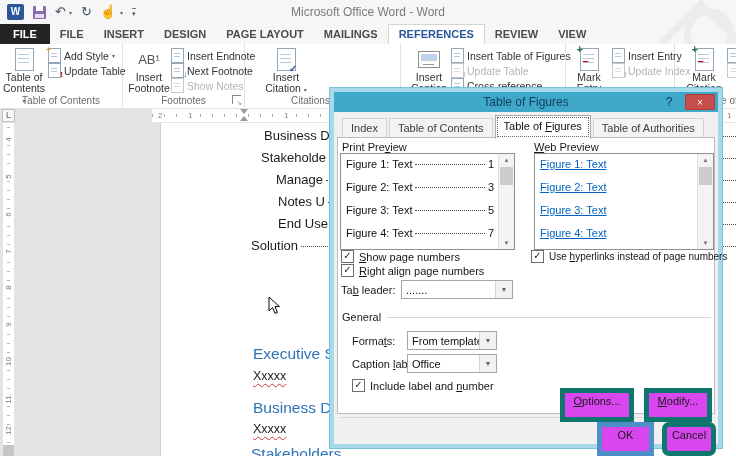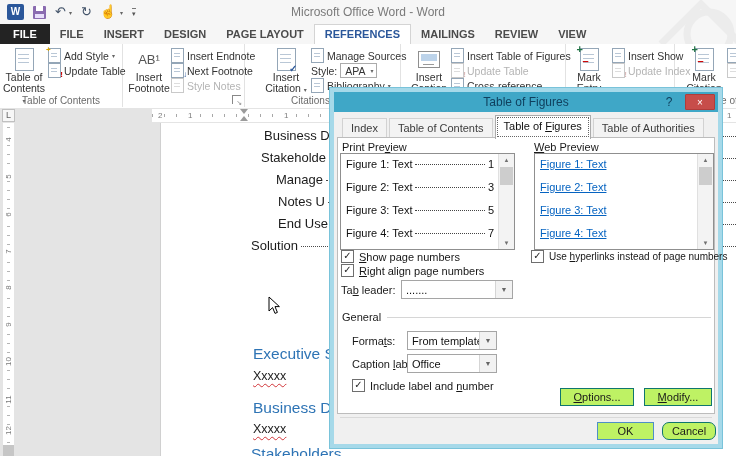--- a/index.html
+++ b/index.html
@@ -102,22 +102,22 @@
   .sb .thumb{position:absolute;left:1px;right:1px;top:13px;height:18px;background:#cdcdcd;}
   .cb{position:absolute;display:flex;align-items:center;gap:5px;font-size:11px;color:#161616;white-space:nowrap;}
   .cb .box{width:11px;height:11px;border:1px solid #6e6e6e;background:#fff;color:#1f1f1f;font-size:10px;
            line-height:10px;text-align:center;flex:none;}
   .combo{position:absolute;background:#fff;border:1px solid #a5a5a5;display:flex;align-items:center;box-sizing:border-box;height:19px;}
   .combo .val{flex:1;padding:0 4px;font-size:11px;color:#111;overflow:hidden;white-space:nowrap;}
   .combo .chev{width:16px;align-self:stretch;display:flex;align-items:center;justify-content:center;
                border-left:1px solid #d5d5d5;background:#f2f2f2;color:#666;font-size:7px;}
   .genhdr{position:absolute;display:flex;align-items:center;font-size:11px;color:#1a1a1a;}
   .genhdr .line{height:1px;background:#d6d6d6;margin-left:6px;}
-  .wbtn{position:absolute;background:#bef264;border:1px solid #0f766e;box-sizing:border-box;text-align:center;
-        font-size:11px;color:#1a1a1a;line-height:17px;height:18px;}
+  .wbtn{position:absolute;background:#d946ef;border:5px solid #0f766e;box-sizing:border-box;text-align:center;
+        font-size:11px;color:#1a1a1a;line-height:17px;height:34px;}
   .wbtn.default{border-color:#4e8fc7;}
   .ddiv{position:absolute;left:6px;right:6px;top:325px;height:1px;background:#d9d9d9;}
   u{text-decoration:underline;}
 </style>
 </head>
 <body>
 
 <div id="app">
 
   <div class="chrome">
@@ -137,22 +137,22 @@
         <span class="qat-more">▾</span>
       </div>
       <span class="wtitle">Microsoft Office Word - Word</span>
     </div>
     <div class="tabrow">
       <span class="rtab file">FILE</span>
       <span class="rtab">FILE</span>
       <span class="rtab">INSERT</span>
       <span class="rtab">DESIGN</span>
       <span class="rtab">PAGE LAYOUT</span>
+      <span class="rtab">MAILINGS</span>
       <span class="rtab sel">REFERENCES</span>
-      <span class="rtab">MAILINGS</span>
       <span class="rtab">REVIEW</span>
       <span class="rtab">VIEW</span>
     </div>
   </div>
 
   <div class="ribbon">
 
     <div class="rgroup" style="width:122px;">
       <div class="bigbtn" style="margin-left:2px;width:44px;">
         <span class="bicon">
@@ -193,53 +193,36 @@
           <span>Insert Endnote</span>
         </div>
         <div class="sbtn">
           <span class="idoc">
               <span class="badge" style="color:#2b579a;right:-4px;bottom:-2px;">↓</span>
             </span>
           <span>Next Footnote</span>
         </div>
         <div class="sbtn dis">
           <span class="idoc dis"></span>
-          <span>Style Notes</span>
-        </div>
-      </div>
+          <span>Show Notes</span>
+        </div>
+      </div>
+      <span class="glabel">Footnotes</span>
       <span class="launcher"></span>
     </div>
 
     <div class="rgroup" style="width:155px;">
       <div class="bigbtn" style="margin-left:18px;width:46px;">
         <span class="bicon">
             <span class="bigdoc">
               <span class="badge" style="color:#2b579a;right:-3px;bottom:-3px;font-size:10px;">✓</span>
             </span>
           </span>
         <span>Insert</span>
         <span><span>Citation</span> <span class="carat">▾</span></span>
-      </div>
-      <div class="smallcol">
-        <div class="sbtn">
-          <span class="idoc"></span>
-          <span>Manage Sources</span>
-        </div>
-        <div class="sbtn">
-          <span>Style:</span>
-          <span class="minicombo">
-            <span>APA</span>
-              <span class="carat">▾</span>
-          </span>
-        </div>
-        <div class="sbtn">
-          <span class="idoc"></span>
-          <span>Bibliography</span>
-            <span class="carat">▾</span>
-        </div>
       </div>
       <span class="glabel" style="text-align:left;padding-left:46px;">Citations &amp; Bibliography</span>
     </div>
 
     <div class="rgroup" style="width:164px;">
       <div class="bigbtn" style="margin-left:8px;width:40px;">
         <span class="bicon">
             <span class="capicon"></span>
           </span>
         <span>Insert</span>
@@ -273,21 +256,21 @@
               <span class="badge" style="color:#217346;left:-4px;top:-4px;font-size:11px;">+</span>
               <span class="badge" style="color:#c00;left:2px;top:8px;font-size:11px;">–</span>
             </span>
           </span>
         <span>Mark</span>
         <span>Entry</span>
       </div>
       <div class="smallcol">
         <div class="sbtn">
           <span class="idoc"></span>
-          <span>Insert Show</span>
+          <span>Insert Entry</span>
         </div>
         <div class="sbtn dis">
           <span class="idoc dis">
               <span class="badge" style="color:#d9b8b8;right:-3px;bottom:-2px;">!</span>
             </span>
           <span>Update Index</span>
         </div>
       </div>
       <span class="glabel">Index</span>
     </div>

